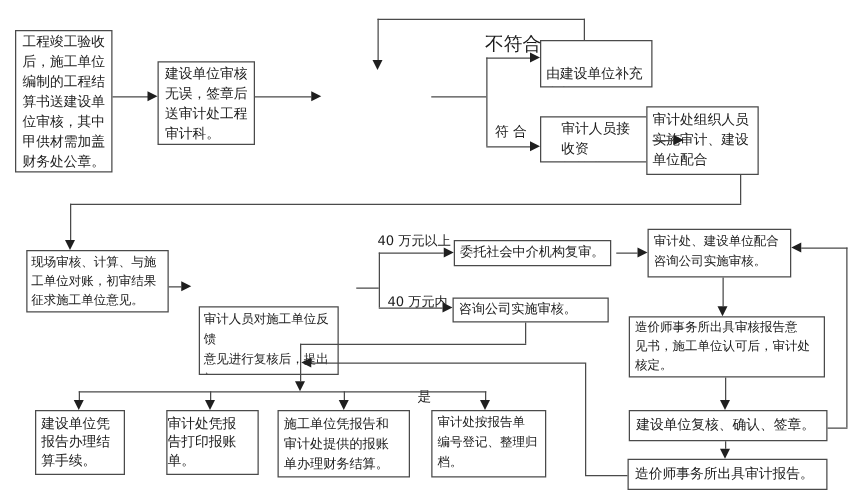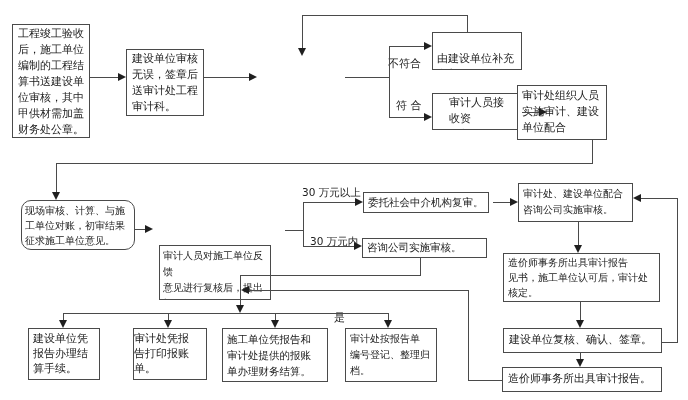--- a/index.html
+++ b/index.html
@@ -30,52 +30,52 @@
 无误，签章后
 送审计处工程
 审计科。</div>
   <div class="node" style="left:432px;top:32px;width:90px;height:38px;font-size:11px;line-height:16px;padding:18px 4px;">由建设单位补充
 完善。</div>
   <div class="node" style="left:432px;top:93px;width:90px;height:37px;font-size:11px;line-height:16px;padding:1px 16px;">审计人员接收资
 料并进行、登记</div>
   <div class="node" style="left:517px;top:85px;width:90px;height:55px;font-size:11px;line-height:16px;padding:2px 4px;">审计处组织人员
 实施审计、建设
 单位配合</div>
-  <div class="node" style="left:21px;top:200px;width:114px;height:50px;font-size:10px;line-height:15px;padding:2px 3px;border-radius:10px;">现场审核、计算、与施
+  <div class="node" style="left:21px;top:200px;width:114px;height:50px;font-size:10px;line-height:15px;padding:2px 3px;">现场审核、计算、与施
 工单位对账，初审结果
 征求施工单位意见。</div>
   <div class="node" style="left:159px;top:198px;width:112px;height:55px;font-size:10px;line-height:16px;padding:2px 3px;margin-top:47px;">审计人员对施工单位反馈
 意见进行复核后，提出初
 审意见，交施工单位签章。</div>
   <div class="node" style="left:363px;top:192px;width:126px;height:21px;font-size:10.5px;line-height:18px;padding:0 4px;">委托社会中介机构复审。</div>
   <div class="node" style="left:362px;top:238px;width:125px;height:20px;font-size:10.5px;line-height:17px;padding:0 4px;">咨询公司实施审核。</div>
   <div class="node" style="left:518px;top:183px;width:115px;height:39px;font-size:10px;line-height:16px;padding:2px 4px;">审计处、建设单位配合
 咨询公司实施审核。</div>
-  <div class="node" style="left:503px;top:253px;width:157px;height:49px;font-size:10px;line-height:15px;padding:1px 4px;">造价师事务所出具审计报告
+  <div class="node" style="left:503px;top:253px;width:157px;height:49px;font-size:10px;line-height:15px;padding:1px 4px;">造价师事务所出具审核报告意
 见书，施工单位认可后，审计处
 核定。</div>
   <div class="node" style="left:503px;top:328px;width:159px;height:25px;font-size:11px;line-height:22px;padding:0 5px;">建设单位复核、确认、签章。</div>
   <div class="node" style="left:502px;top:367px;width:160px;height:25px;font-size:11px;line-height:22px;padding:0 5px;">造价师事务所出具审计报告。</div>
   <div class="node" style="left:28px;top:328px;width:72px;height:52px;font-size:11px;line-height:15px;padding:2px 4px;">建设单位凭
 报告办理结
 算手续。</div>
   <div class="node" style="left:133px;top:328px;width:74px;height:52px;font-size:11px;line-height:15px;padding:2px 0;">审计处凭报
 告打印报账
 单。</div>
   <div class="node" style="left:222px;top:328px;width:106px;height:54px;font-size:10.5px;line-height:16px;padding:2px 4px;">施工单位凭报告和
 审计处提供的报账
 单办理财务结算。</div>
   <div class="node" style="left:345px;top:328px;width:92px;height:54px;font-size:10px;line-height:16px;padding:2px 4px;">审计处按报告单
 编号登记、整理归
 档。</div>
 
-  <div class="lbl" style="left:388px;top:26px;font-size:11px;margin-top:30px;">不符合</div>
+  <div class="lbl" style="left:388px;top:26px;font-size:15px;">不符合</div>
   <div class="lbl" style="left:396px;top:98px;font-size:11px;text-align:right;">符 合</div>
-  <div class="lbl" style="left:302px;top:186px;font-size:10.5px;">30 万元以上</div>
-  <div class="lbl" style="left:310px;top:235px;font-size:10.5px;">30 万元内</div>
+  <div class="lbl" style="left:302px;top:186px;font-size:10.5px;">40 万元以上</div>
+  <div class="lbl" style="left:310px;top:235px;font-size:10.5px;">40 万元内</div>
   <div class="lbl" style="left:334px;top:310px;font-size:11px;">是</div>
 
   <div class="ln" style="left:90px;top:77px;width:29px;height:1px;"></div>
   <div class="ar ar-r" style="left:118px;top:73px;"></div>
   <div class="ln" style="left:204px;top:77px;width:45px;height:1px;"></div>
   <div class="ar ar-r" style="left:249px;top:73px;"></div>
 
   <div class="ln" style="left:467px;top:15px;width:1px;height:17px;"></div>
   <div class="ln" style="left:302px;top:15px;width:166px;height:1px;"></div>
   <div class="ln" style="left:302px;top:15px;width:1px;height:33px;"></div>

